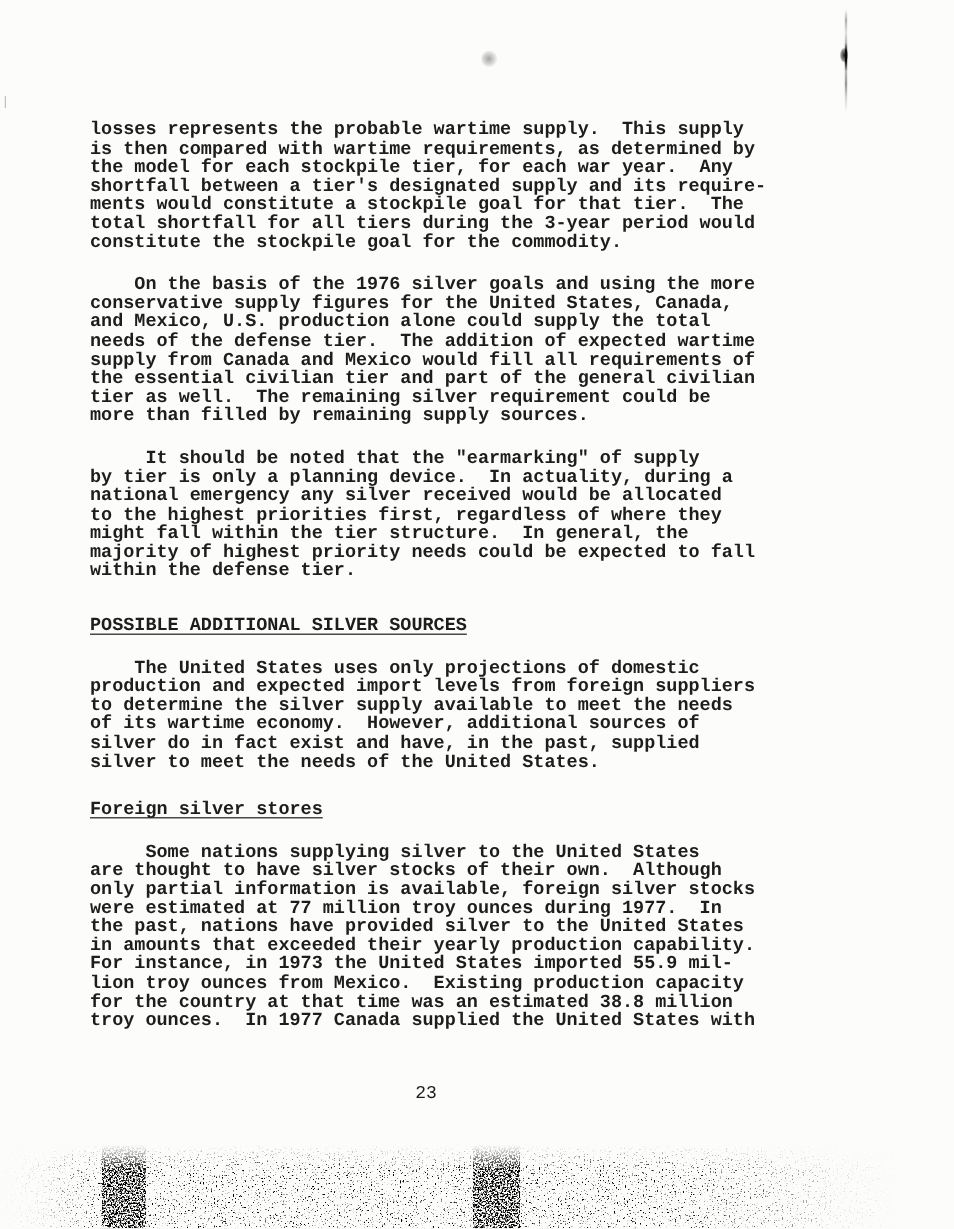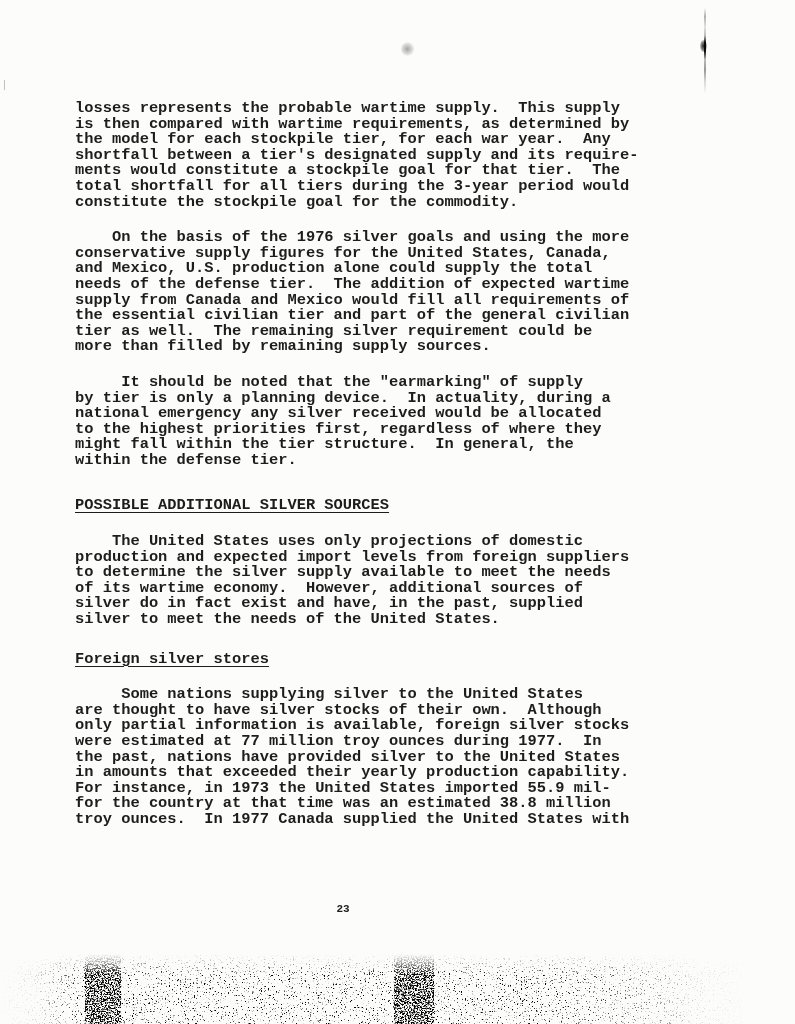--- a/index.html
+++ b/index.html
@@ -31,25 +31,25 @@
     font-weight: bold;
     letter-spacing: 0px;
   }
   .heading, .subheading {
     text-decoration: underline;
     text-underline-offset: 3px;
     text-decoration-thickness: 1.4px;
   }
   .page-number {
     position: absolute;
-    left: 63px; top: 903px;
+    left: 75px; top: 903px;
     width: 560px;
     text-align: center;
-    font-size: 11px;
-    font-weight: bold;
+    font-size: 15px;
+    font-weight: normal;
   }
   
   .scratch-top-right {
     position: absolute; left: 704px; top: 8px;
     width: 2px; height: 86px;
     background: linear-gradient(to bottom,
       rgba(0,0,0,0) 0%, rgba(0,0,0,0.30) 10%, rgba(0,0,0,0.10) 22%,
       rgba(0,0,0,0.25) 32%, rgba(0,0,0,0.90) 40%, rgba(0,0,0,0.95) 50%,
       rgba(0,0,0,0.25) 60%, rgba(0,0,0,0.40) 72%, rgba(0,0,0,0.15) 85%,
       rgba(0,0,0,0) 100%);
@@ -98,40 +98,42 @@
         <div class="line">the essential civilian tier and part of the general civilian</div>
         <div class="line">tier as well.  The remaining silver requirement could be</div>
         <div class="line">more than filled by remaining supply sources.</div>
       </div>
       <div class="block paragraph">
         <div class="line">     It should be noted that the "earmarking" of supply</div>
         <div class="line">by tier is only a planning device.  In actuality, during a</div>
         <div class="line">national emergency any silver received would be allocated</div>
         <div class="line">to the highest priorities first, regardless of where they</div>
         <div class="line">might fall within the tier structure.  In general, the</div>
+        <div class="line">majority of highest priority needs could be expected to fall</div>
         <div class="line">within the defense tier.</div>
       </div>
       <div class="block heading">POSSIBLE ADDITIONAL SILVER SOURCES</div>
       <div class="block paragraph">
         <div class="line">    The United States uses only projections of domestic</div>
         <div class="line">production and expected import levels from foreign suppliers</div>
         <div class="line">to determine the silver supply available to meet the needs</div>
         <div class="line">of its wartime economy.  However, additional sources of</div>
         <div class="line">silver do in fact exist and have, in the past, supplied</div>
         <div class="line">silver to meet the needs of the United States.</div>
       </div>
       <div class="block subheading">Foreign silver stores</div>
       <div class="block paragraph">
         <div class="line">     Some nations supplying silver to the United States</div>
         <div class="line">are thought to have silver stocks of their own.  Although</div>
         <div class="line">only partial information is available, foreign silver stocks</div>
         <div class="line">were estimated at 77 million troy ounces during 1977.  In</div>
         <div class="line">the past, nations have provided silver to the United States</div>
         <div class="line">in amounts that exceeded their yearly production capability.</div>
         <div class="line">For instance, in 1973 the United States imported 55.9 mil-</div>
+        <div class="line">lion troy ounces from Mexico.  Existing production capacity</div>
         <div class="line">for the country at that time was an estimated 38.8 million</div>
         <div class="line">troy ounces.  In 1977 Canada supplied the United States with</div>
       </div>
     </div>
 
   <div class="page-number">23</div>
 
   <div class="scratch-top-right"></div>
   <div class="scratch-blob"></div>
   <div class="smudge-top-center"></div>

